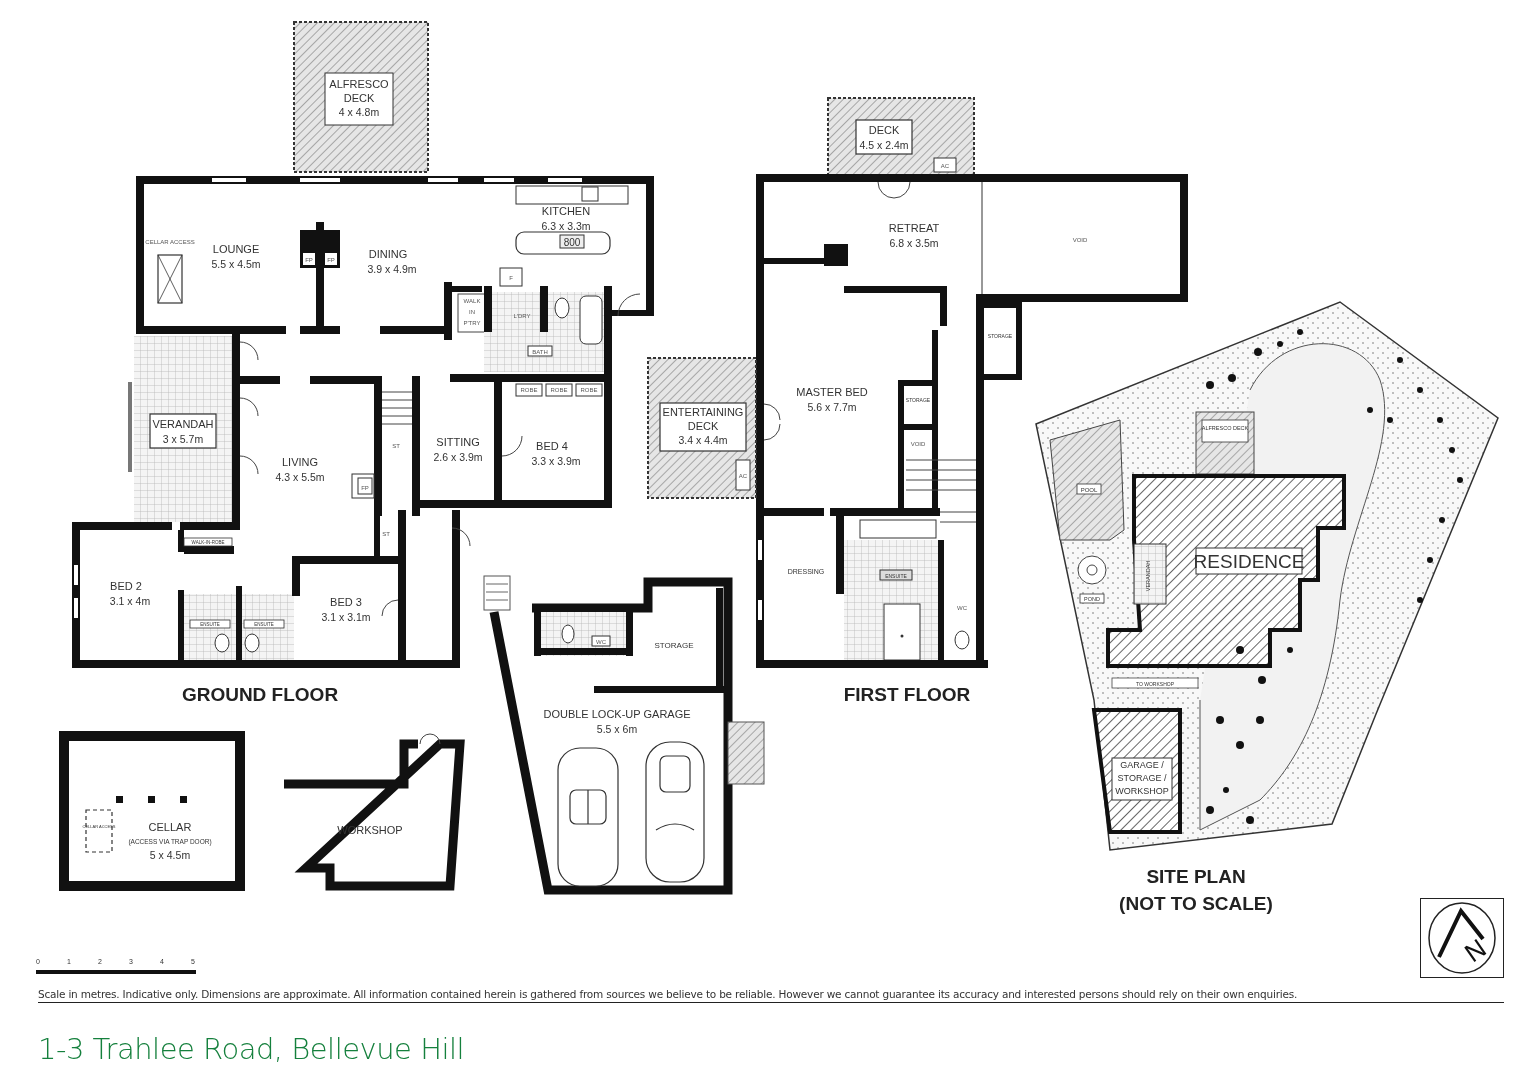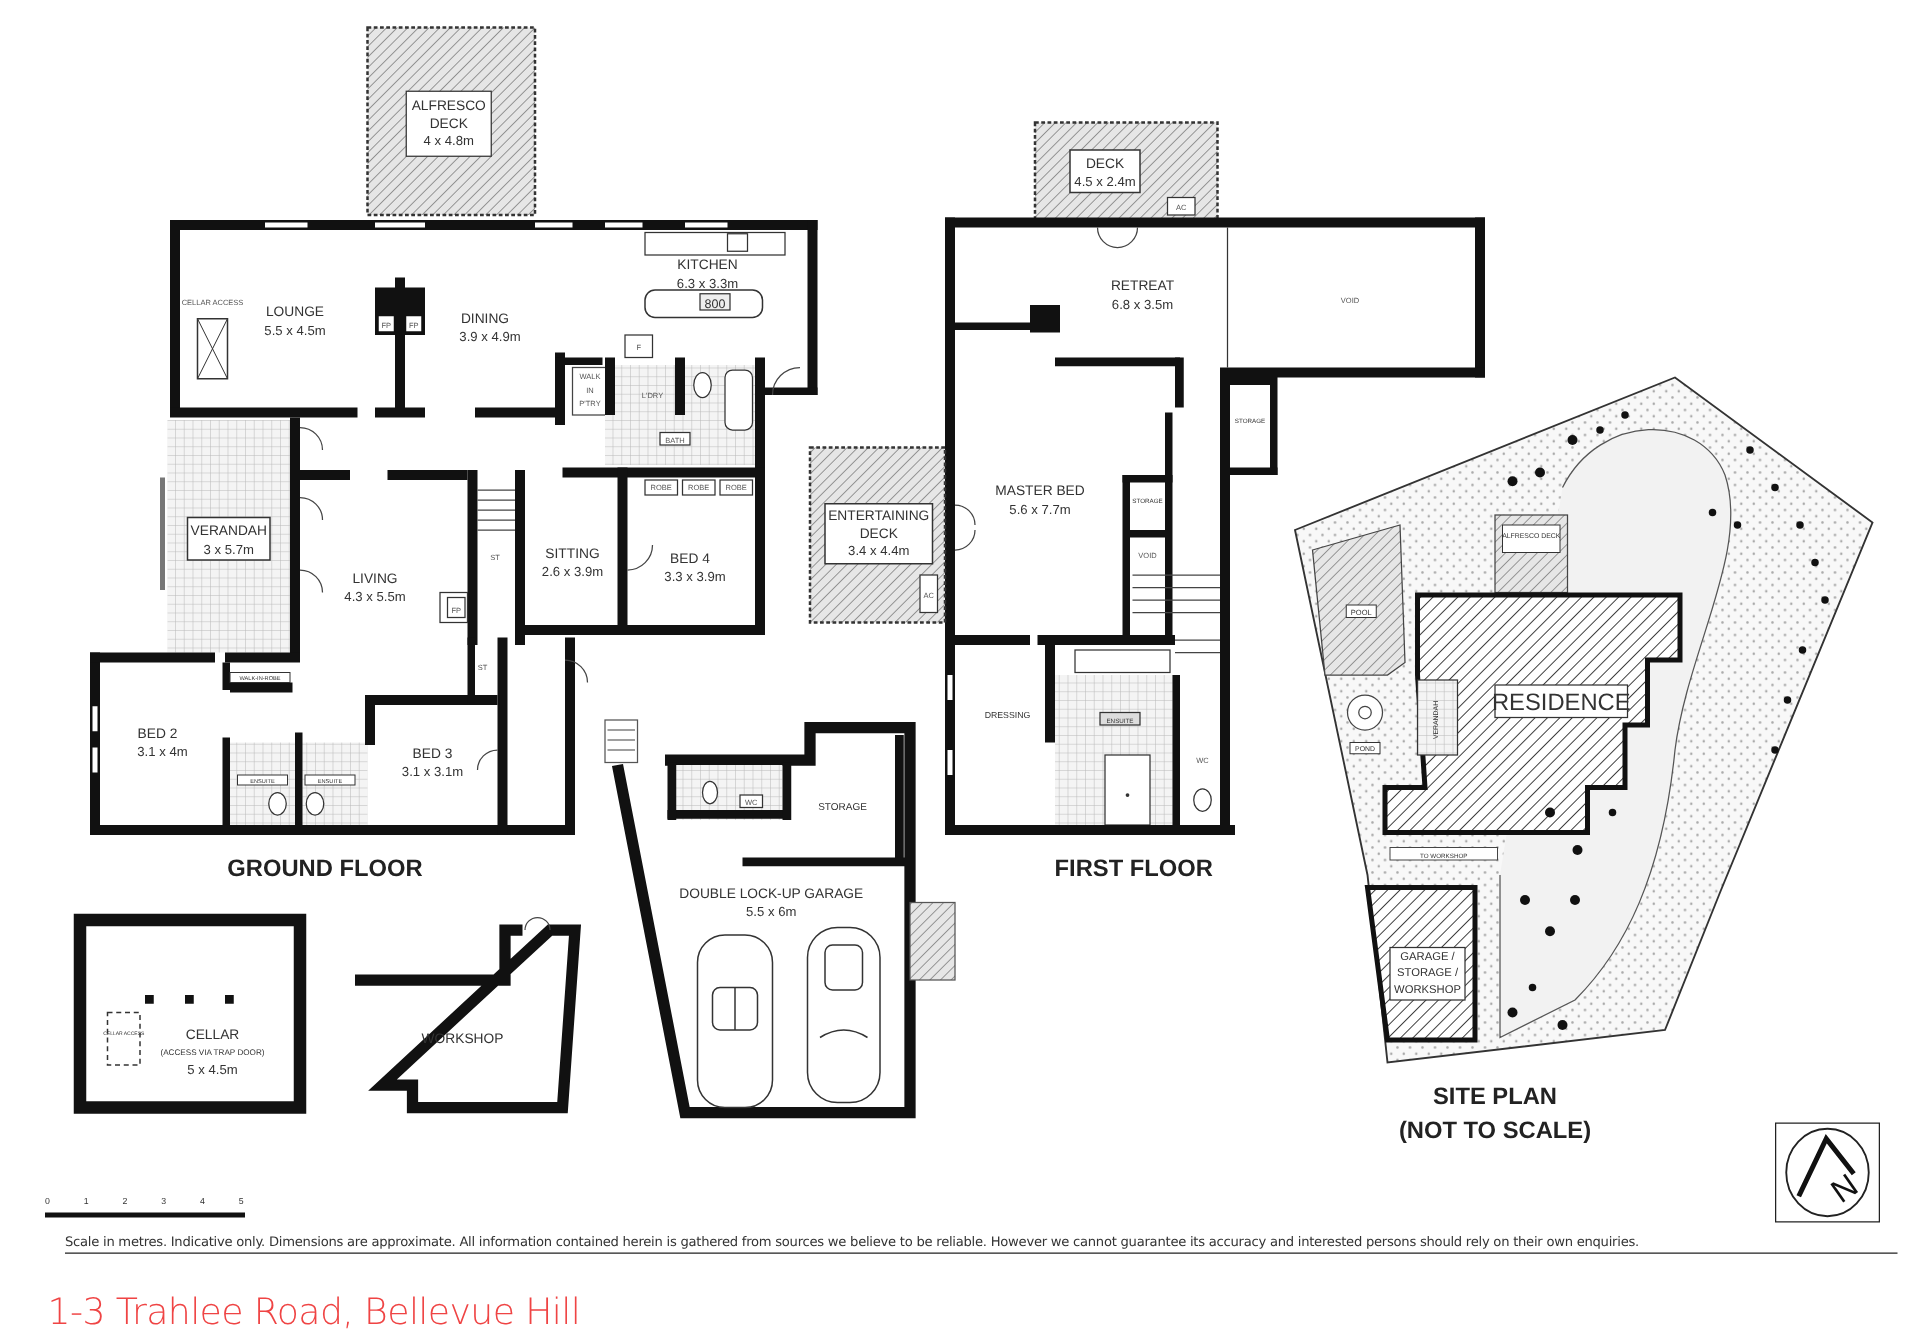--- a/index.html
+++ b/index.html
@@ -4,22 +4,22 @@
 <style>
   html, body { margin:0; padding:0; background:#ffffff; }
   body { width:1534px; height:1073px; position:relative; overflow:hidden; font-family:"Liberation Sans", sans-serif; color:#1a1a1a; }
   svg.plan { position:absolute; left:0; top:0; width:1534px; height:1073px; }
   .lbl { font-family:"Liberation Sans", sans-serif; fill:#333; text-anchor:middle; }
   .room { font-size:11px; }
   .dim { font-size:10.5px; }
   .tiny { font-size:6px; fill:#555; }
   .title { font-family:"Liberation Sans", sans-serif; font-weight:bold; font-size:19px; fill:#222; text-anchor:middle; }
   .wall { fill:#111; }
-  .disclaimer { position:absolute; left:52px; top:988px; width:1466px; font-size:10.5px; color:#333; border-bottom:1.5px solid #222; padding-bottom:2px; white-space:nowrap; font-family:"DejaVu Sans", sans-serif; letter-spacing:-0.2px; }
-  .address { position:absolute; left:38px; top:1032px; font-size:29px; color:#ef4444; font-family:"DejaVu Sans", sans-serif; font-weight:300; letter-spacing:-0.5px; }
+  .disclaimer { position:absolute; left:38px; top:988px; width:1466px; font-size:10.5px; color:#333; border-bottom:1.5px solid #222; padding-bottom:2px; white-space:nowrap; font-family:"DejaVu Sans", sans-serif; letter-spacing:-0.2px; }
+  .address { position:absolute; left:38px; top:1032px; font-size:29px; color:#15803d; font-family:"DejaVu Sans", sans-serif; font-weight:300; letter-spacing:-0.5px; }
   .scalebar { position:absolute; left:36px; top:958px; }
   .scalebar .ticks { position:relative; width:160px; height:12px; font-size:7px; color:#333; }
   .scalebar .ticks span { position:absolute; top:0; }
   .scalebar .bar { width:160px; height:4px; background:#111; }
   .north { position:absolute; left:1420px; top:898px; width:82px; height:78px; border:1.5px solid #222; }
 </style>
 </head>
 <body>
 
 <svg class="plan" viewBox="0 0 1534 1073" xmlns="http://www.w3.org/2000/svg">

